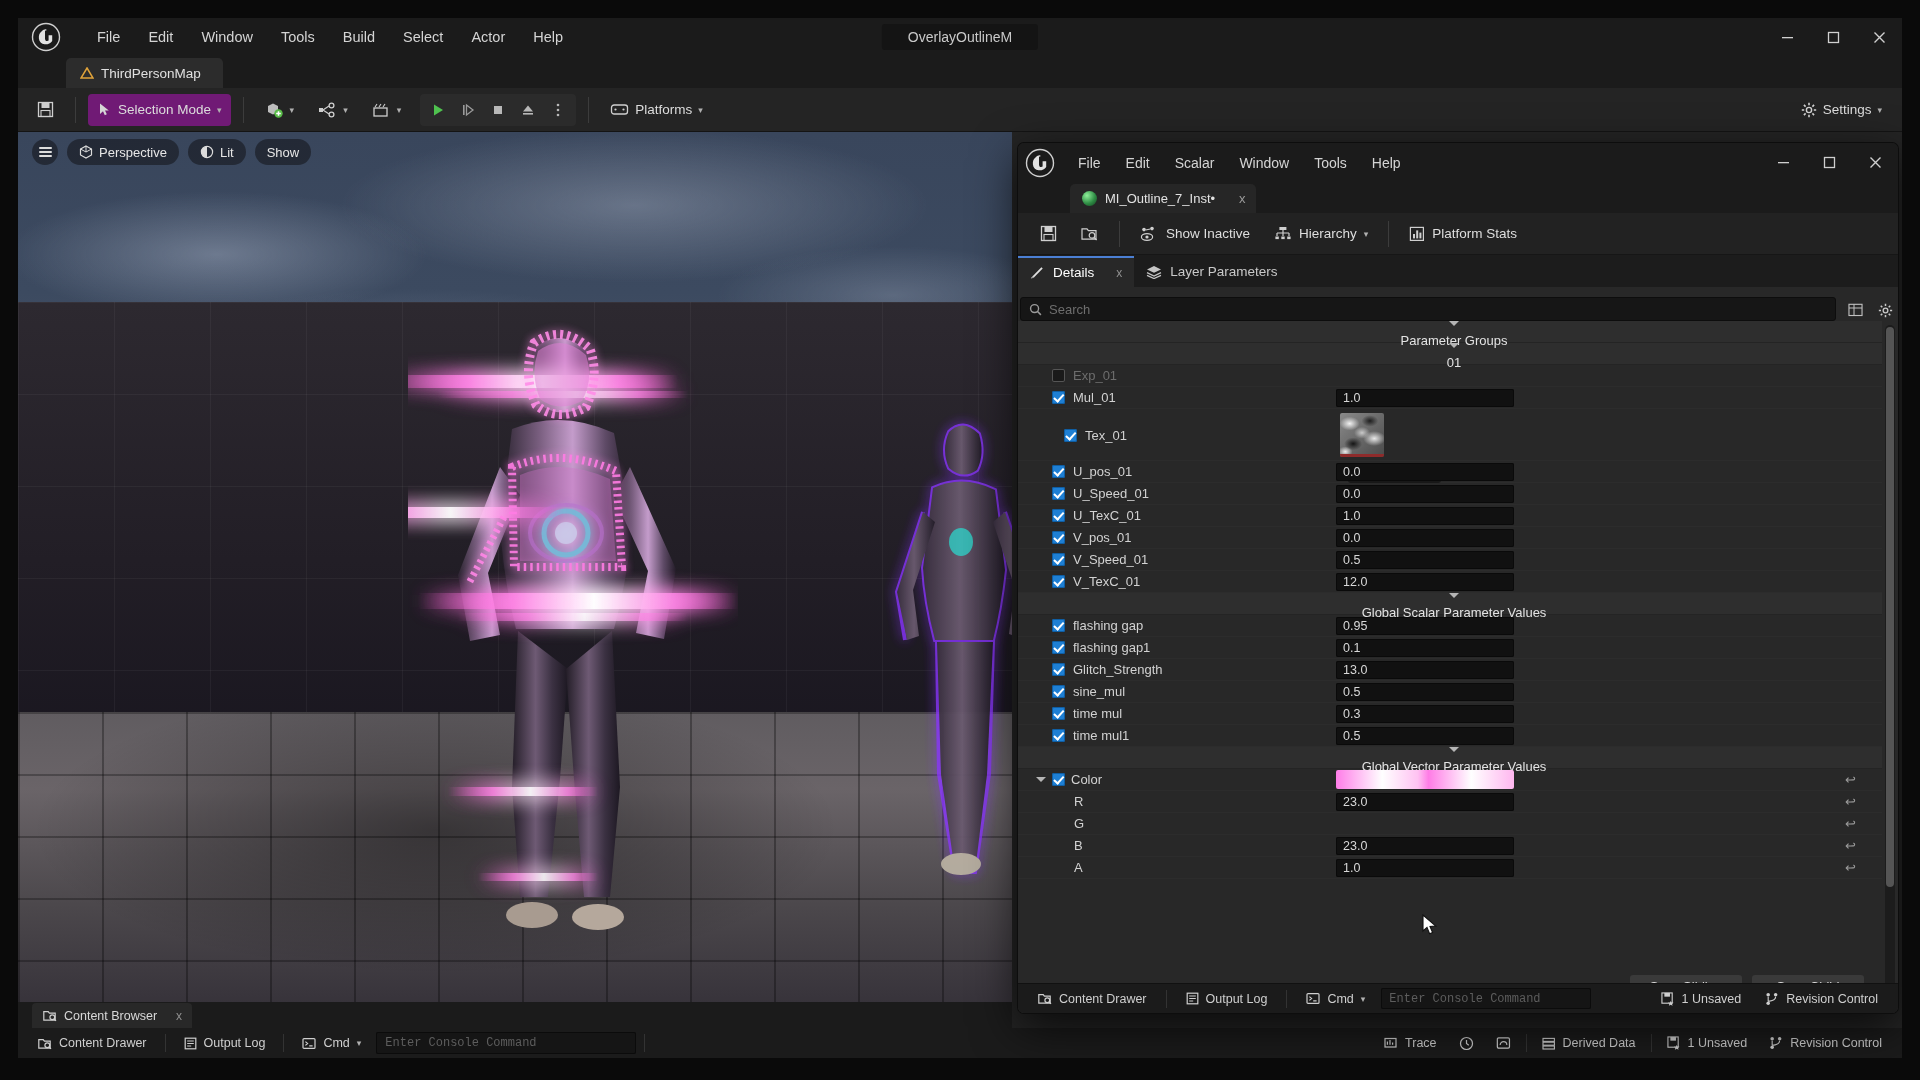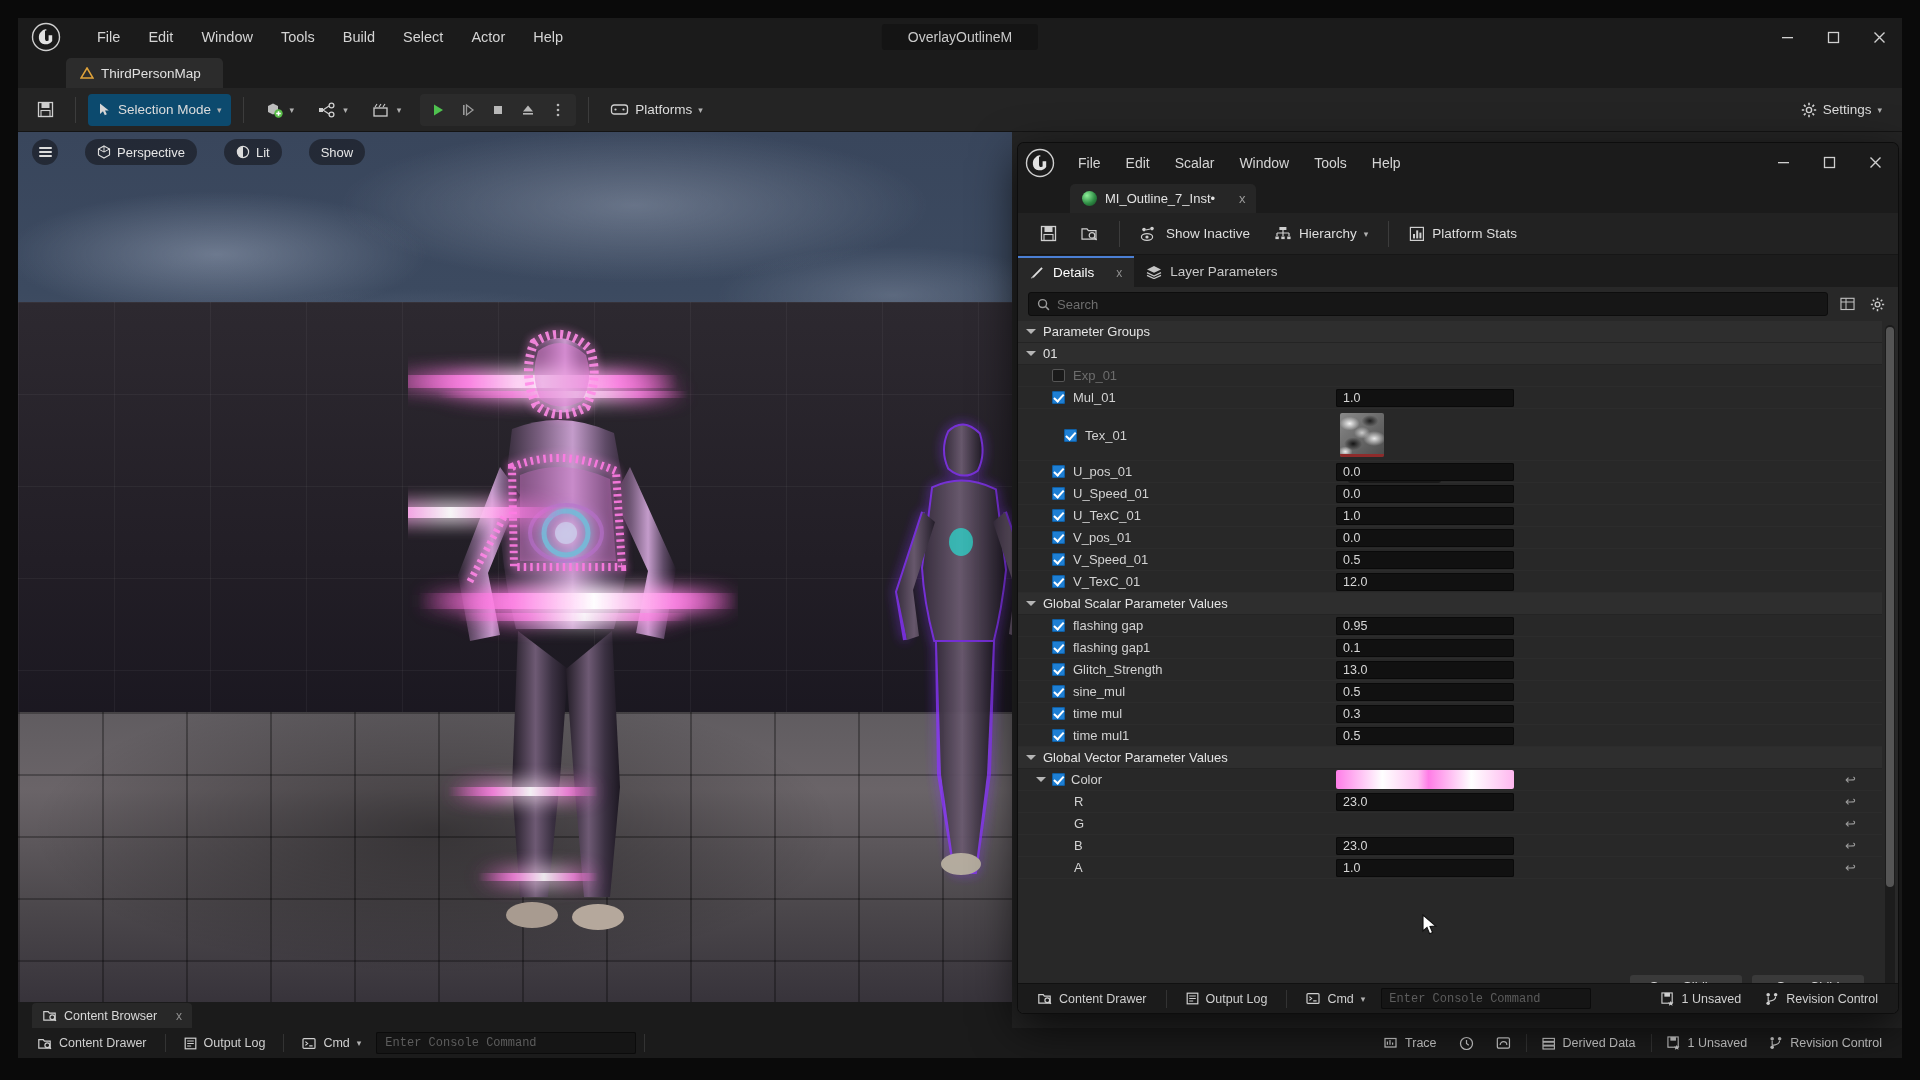--- a/index.html
+++ b/index.html
@@ -29,21 +29,21 @@
   .tabstrip { height: 32px; background: #1b1b1b; display: flex; align-items: flex-end; padding-left: 48px; }
   .lvl-tab { height: 30px; background: #2c2c2c; display: flex; align-items: center; gap: 7px;
              padding: 0 22px 0 14px; border-radius: 5px 5px 0 0; font-size: 13.5px; color: #e0e0e0; }
   .tri-icon { width: 14px; height: 12px; display:block; }
 
   .maintoolbar { height: 44px; background: #242424; display: flex; align-items: center;
                  padding: 0 10px; gap: 6px; border-bottom: 1px solid #141414; }
   .tb-sep { width: 1px; height: 26px; background: #3c3c3c; margin: 0 6px; }
   .tb-btn { height: 32px; display: flex; align-items: center; gap: 6px; padding: 0 9px;
             border-radius: 4px; color: #dcdcdc; font-size: 13.5px; }
-  .tb-dark { background: #0c4a6e; border-radius: 4px; }
+  .tb-dark { background: #701a75; border-radius: 4px; }
   .chev { font-size: 9px; color: #b0b0b0; }
   .play-group { display: flex; align-items: center; background: #2b2b2b; border-radius: 4px;
                 padding: 2px 4px; margin-left: 4px; gap: 2px; }
   .pg-btn { width: 28px; height: 28px; display: flex; align-items: center; justify-content: center; border-radius: 3px; }
   .settings-btn { margin-left: auto; display: flex; align-items: center; gap: 6px;
                   color: #dcdcdc; font-size: 13.5px; padding: 0 10px; height: 32px; border-radius: 4px; }
 
   
   .viewport { position: absolute; left: 0; top: 114px; width: 994px; height: 888px; overflow: hidden; background:#0d1016; }
   .vp-sky { position:absolute; inset:0; background:
@@ -63,21 +63,21 @@
   .vp-floor { position:absolute; left:0; top:580px; width:100%; height:310px;
       background: linear-gradient(to bottom, #5e5a5e 0%, #6b6569 22%, #4e4a4e 60%, #35323a 100%);
       background-image:
         repeating-linear-gradient(to right, rgba(0,0,0,.30) 0 2px, transparent 2px 84px),
         repeating-linear-gradient(to bottom, rgba(0,0,0,.28) 0 2px, transparent 2px 62px),
         linear-gradient(to bottom, #605c60 0%, #6a6468 25%, #4c484c 62%, #332f37 100%); }
   .vp-floorshade { position:absolute; left:0; top:580px; width:100%; height:310px;
       background: radial-gradient(ellipse 560px 200px at 42% 38%, rgba(0,0,0,.42), transparent 72%); }
 
   .vpbar { position: absolute; left: 0; top: 0; height: 40px; display: flex; align-items: center;
-           padding-left: 14px; gap: 27px; z-index: 6; }
+           padding-left: 14px; gap: 9px; z-index: 6; }
   .vp-pill { height: 26px; display: flex; align-items: center; gap: 6px; padding: 0 12px;
              background: rgba(22,24,30,.62); border-radius: 13px; color: #e6e6e6; font-size: 13px; }
   .vp-round { width: 26px; height: 26px; border-radius: 50%; background: rgba(22,24,30,.62);
               display: flex; align-items: center; justify-content: center; }
   .hamb { width: 13px; height: 10px; display:flex; flex-direction:column; justify-content:space-between; }
   .hamb i { display:block; height:1.6px; background:#ddd; border-radius:1px; }
 
   
   .char { position: absolute; left: 390px; top: 185px; width: 330px; height: 690px; z-index: 4; }
   .char svg { display:block; }
@@ -104,34 +104,34 @@
                 border-bottom: 1px solid #161616; }
   .mi-tb { height: 30px; display: flex; align-items: center; gap: 7px; padding: 0 10px;
            border-radius: 4px; color: #dedede; font-size: 13.5px; }
 
   .mi-tabs2 { height: 32px; background: #1c1c1c; display: flex; align-items: flex-end; }
   .dt-tab { height: 31px; display: flex; align-items: center; gap: 8px; padding: 0 12px;
             font-size: 13.5px; color: #c9c9c9; }
   .dt-tab.active { background: #282828; color: #fff; border-top: 2px solid #4b7fd4; }
   .dt-tab .x { margin-left: 14px; color: #8f8f8f; font-size: 12px; }
 
-  .searchrow { height: 34px; background: #282828; display: flex; align-items: center;
-               padding: 0 10px; gap: 8px; }
+  .searchrow { height: 34px; background: #282828; display: flex; align-items: flex-end;
+               padding: 0 2px; gap: 8px; }
   .searchbox { flex: 1; height: 24px; background: #161616; border: 1px solid #0d0d0d; border-radius: 3px;
                display: flex; align-items: center; padding: 0 8px; gap: 7px; }
   .searchbox input { flex: 1; background: transparent; border: none; outline: none;
                      color: #ddd; font-size: 13px; font-family: inherit; }
   .searchbox input::placeholder { color: #6e6e6e; }
   .sq-ic { width: 22px; height: 22px; display: flex; align-items: center; justify-content: center; }
 
   .paramlist { position: relative; height: 700px; background: #282828; overflow: hidden; }
   .plist-inner { position: absolute; inset: 0; right: 16px; overflow: hidden; }
 
   .grp-row { height: 22px; display: flex; align-items: center; gap: 7px; padding-left: 8px;
-             background: #2e2e2e; font-size: 13px; color: #e3e3e3; border-bottom: 1px solid #242424; }
+             background: #2e2e2e; font-size: 13px; color: #e3e3e3; border-bottom: 1px solid #242424; flex-direction: column; }
   .grp-row.sub { padding-left: 8px; }
   .tw { width: 0; height: 0; border-left: 5px solid #b5b5b5; border-top: 4px solid transparent;
         border-bottom: 4px solid transparent; }
   .tw.open { border-left: 5px solid transparent; border-right: 5px solid transparent;
              border-top: 5px solid #b5b5b5; border-bottom: none; }
 
   .prow { display: flex; align-items: center; height: 22px; border-bottom: 1px solid #2c2c2c; }
   .prow .pname { width: 310px; display: flex; align-items: center; gap: 8px; padding-left: 34px;
                  font-size: 13px; color: #d2d2d2; }
   .prow.disabled .pname { color: #6d6d6d; }

